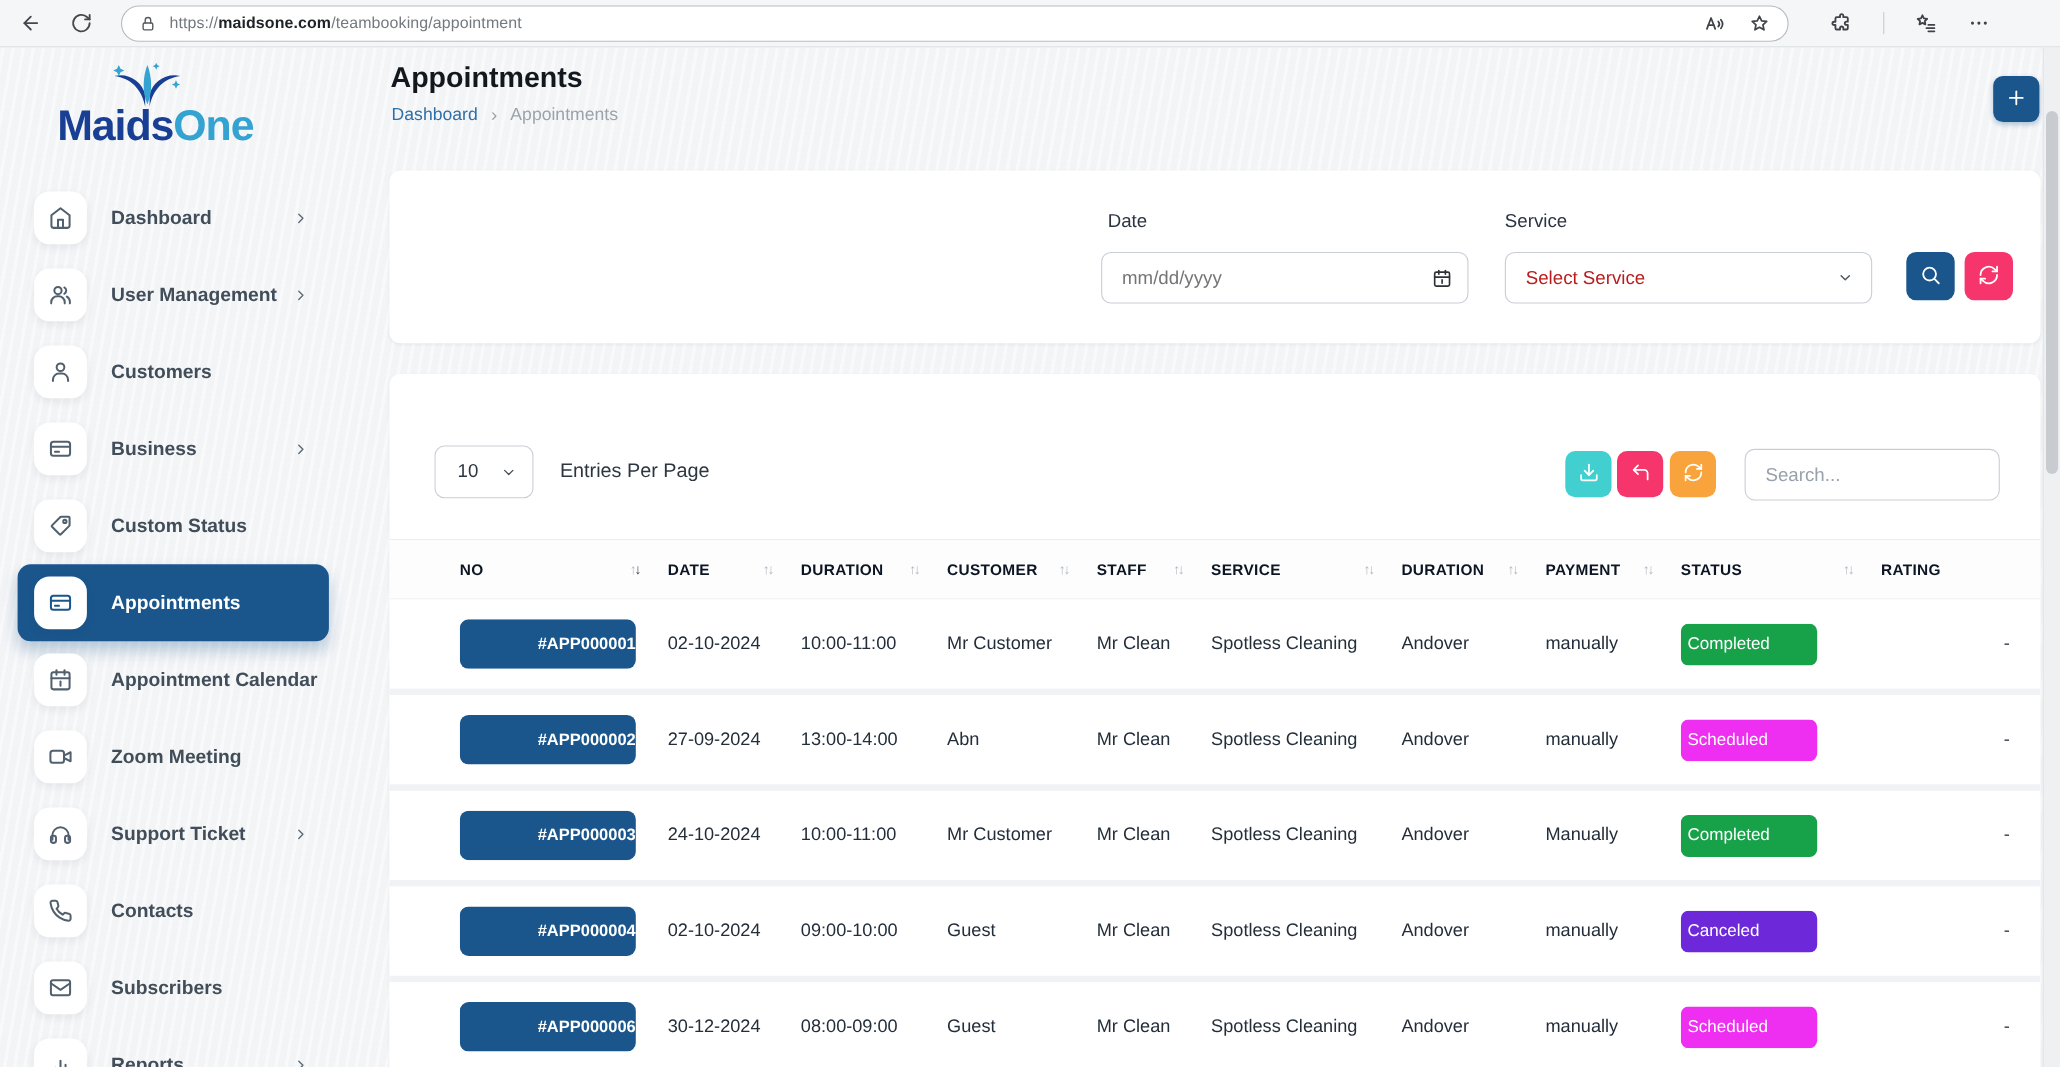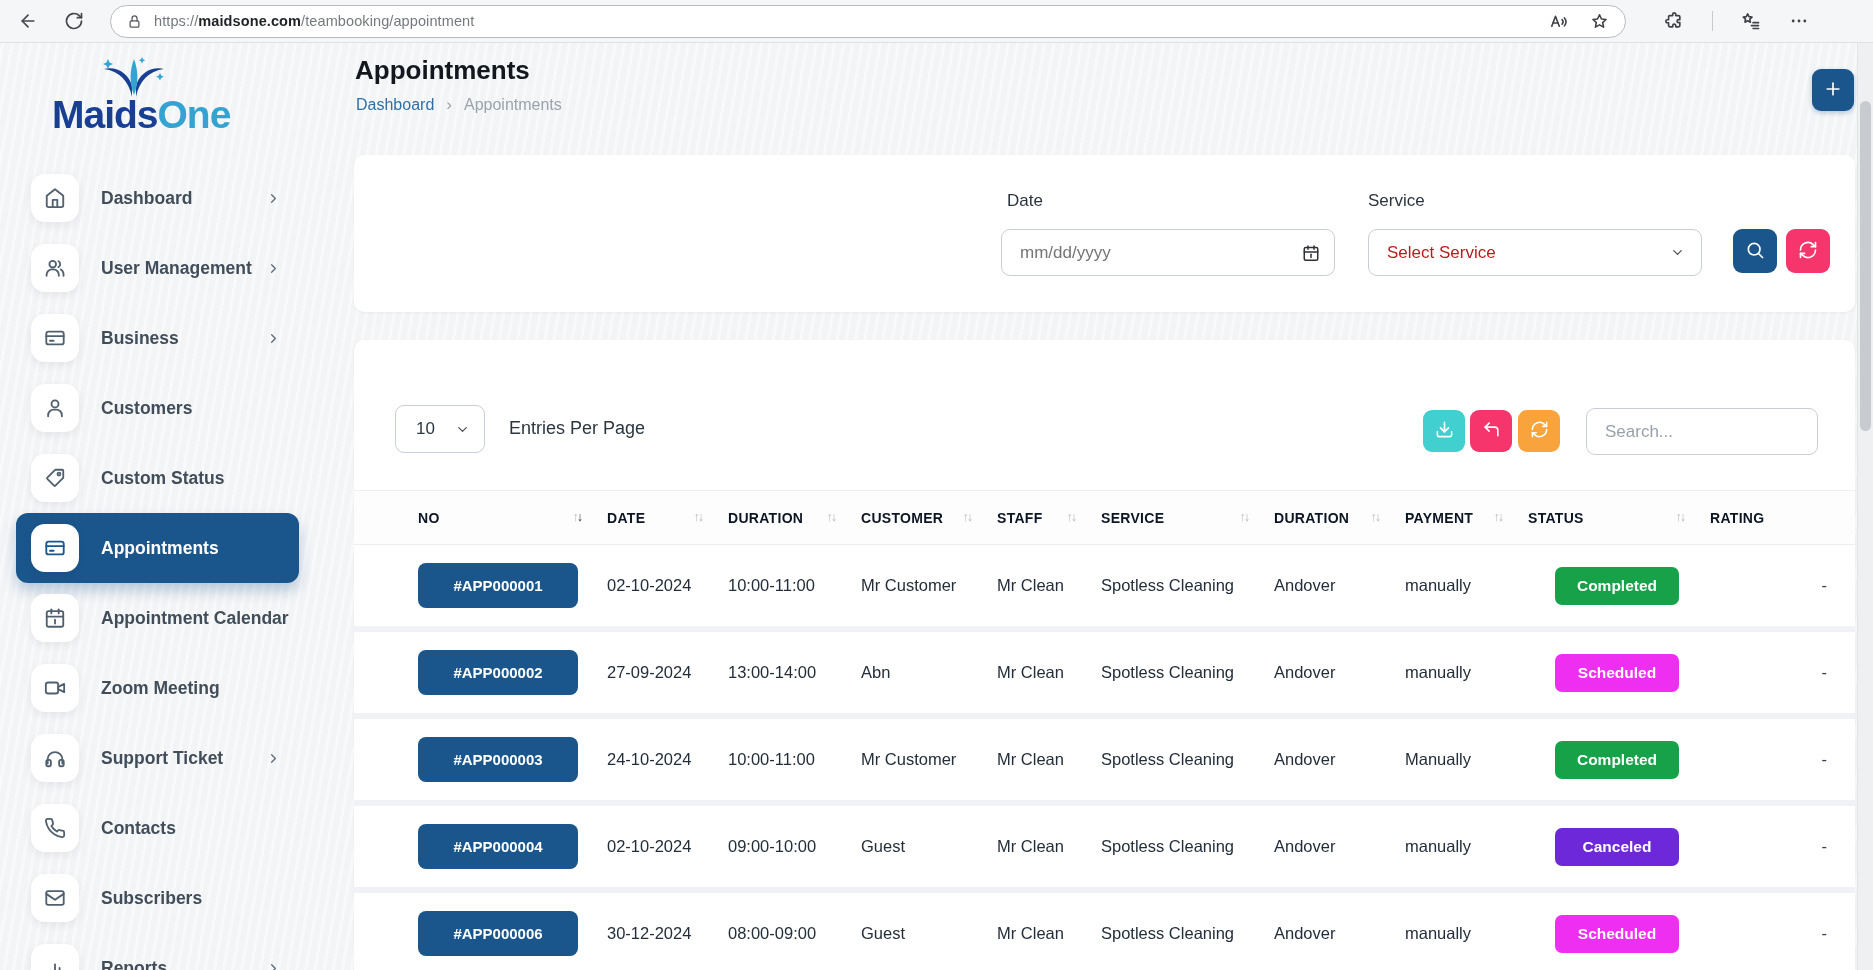--- a/index.html
+++ b/index.html
@@ -101,33 +101,33 @@
   .undo-btn { left:1116px; }
   .refresh-btn { left:1164px; }
   .table-search { position:absolute; left:1232px; top:68px; width:232px; height:47px; border:1px solid #c9ced6;
     border-radius:9px; padding:0 18px; font-size:17px; color:#3c4550; font-family:inherit; outline:none; }
   .table-search::placeholder { color:#98a1ab; }
 
   .grid-cols { display:grid; grid-template-columns:189px 121px 133px 136px 104px 173px 131px 123px 182px 1fr;
     padding-left:64px; align-items:center; }
   .thead { position:absolute; left:0; right:0; top:150px; height:55px; background:#fdfdfe;
     border-top:1px solid #eceef1; border-bottom:1px solid #eceef1; }
-  .th { display:flex; align-items:flex-start; justify-content:space-between; padding-right:26px; cursor:pointer; }
+  .th { display:flex; align-items:center; justify-content:space-between; padding-right:26px; cursor:pointer; }
   .th-label { font-size:14px; font-weight:700; color:#0c1523; letter-spacing:.3px; }
   .sort { font-size:12.5px; color:#b3bac1; letter-spacing:-2px; cursor:pointer; white-space:nowrap; }
   .sort .s-up, .sort .s-down { display:inline-block; }
   .th.sort-active .s-down { color:#3b4450; font-weight:700; }
 
   .tbody { position:absolute; left:0; right:0; top:205px; }
   .trow { height:87px; border-bottom:6px solid #f1f2f5; background:#fff; }
   .td { font-size:16.5px; color:#232e3a; white-space:nowrap; overflow:hidden; }
-  .no-badge { display:inline-block; width:160px; text-align:center; padding:14px 0; border-radius:8px;
+  .no-badge { display:inline-block; width:160px; text-align:right; padding:14px 0; border-radius:8px;
     color:#fff; font-weight:700; font-size:15px; cursor:pointer; }
-  .status-badge { display:inline-block; min-width:124px; text-align:center; padding:10px 6px; border-radius:7px;
-    color:#fff; font-weight:700; font-size:15.5px;margin-left:27px; }
+  .status-badge { display:inline-block; min-width:124px; text-align:left; padding:10px 6px; border-radius:7px;
+    color:#fff; font-weight:400; font-size:15.5px; }
   .td-rating { text-align:right; padding-right:28px; color:#374151; }
 </style>
 </head>
 <body>
 
 <div class="screen">
 
   <div class="browser-bar">
     <button class="bbtn back-btn">
         <span class="bicon"><svg viewBox="0 0 24 24" fill="none" stroke="currentColor" stroke-width="2" stroke-linecap="round" stroke-linejoin="round">
@@ -215,40 +215,40 @@
           </span>
     <span class="nav-label">User Management</span>
     <span class="nav-chev"><svg viewBox="0 0 24 24" fill="none" stroke="currentColor" stroke-width="2" stroke-linecap="round" stroke-linejoin="round">
               <path d="m9 18 6-6-6-6"></path>
             </svg></span>
   </div>
 
   <div class="nav-item">
     <span class="nav-tile">
             <span class="nav-ico"><svg viewBox="0 0 24 24" fill="none" stroke="currentColor" stroke-width="2" stroke-linecap="round" stroke-linejoin="round">
+                <circle cx="12" cy="7.5" r="3.8"></circle>
+                <path d="M4.5 21v-1.2a6 6 0 0 1 6-6h3a6 6 0 0 1 6 6V21"></path>
+              </svg></span>
+          </span>
+    <span class="nav-label">Customers</span>
+
+  </div>
+
+  <div class="nav-item">
+    <span class="nav-tile">
+            <span class="nav-ico"><svg viewBox="0 0 24 24" fill="none" stroke="currentColor" stroke-width="2" stroke-linecap="round" stroke-linejoin="round">
                 <rect x="2.5" y="5" width="19" height="14" rx="2.5"></rect>
                 <path d="M2.5 10h19"></path>
                 <path d="M6.5 15h4"></path>
               </svg></span>
           </span>
     <span class="nav-label">Business</span>
     <span class="nav-chev"><svg viewBox="0 0 24 24" fill="none" stroke="currentColor" stroke-width="2" stroke-linecap="round" stroke-linejoin="round">
               <path d="m9 18 6-6-6-6"></path>
             </svg></span>
-  </div>
-
-  <div class="nav-item">
-    <span class="nav-tile">
-            <span class="nav-ico"><svg viewBox="0 0 24 24" fill="none" stroke="currentColor" stroke-width="2" stroke-linecap="round" stroke-linejoin="round">
-                <circle cx="12" cy="7.5" r="3.8"></circle>
-                <path d="M4.5 21v-1.2a6 6 0 0 1 6-6h3a6 6 0 0 1 6 6V21"></path>
-              </svg></span>
-          </span>
-    <span class="nav-label">Customers</span>
-
   </div>
 
   <div class="nav-item">
     <span class="nav-tile">
             <span class="nav-ico"><svg viewBox="0 0 24 24" fill="none" stroke="currentColor" stroke-width="2" stroke-linecap="round" stroke-linejoin="round">
                 <path d="M12.6 3H20a1 1 0 0 1 1 1v7.4a1 1 0 0 1-.3.7l-8.3 8.3a1 1 0 0 1-1.4 0L3.6 13a1 1 0 0 1 0-1.4l8.3-8.3a1 1 0 0 1 .7-.3z"></path>
                 <circle cx="16.3" cy="7.7" r="1.6"></circle>
               </svg></span>
           </span>
     <span class="nav-label">Custom Status</span>

